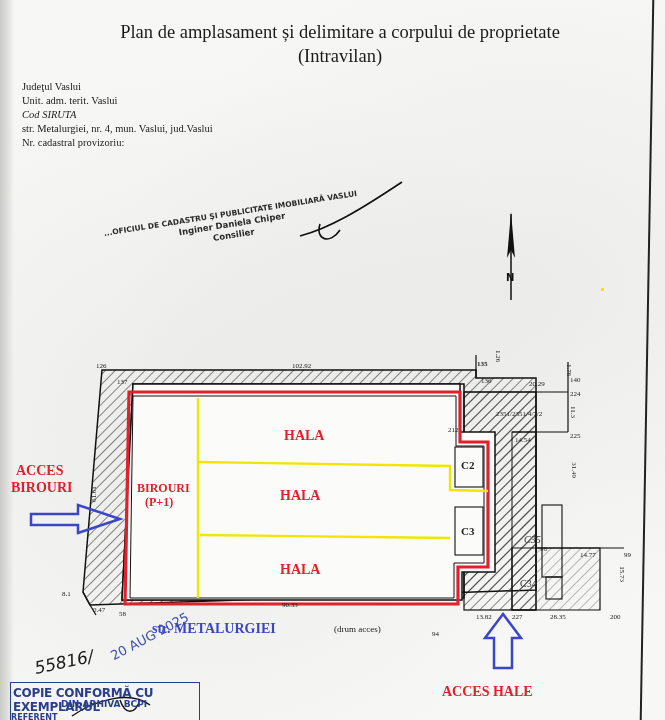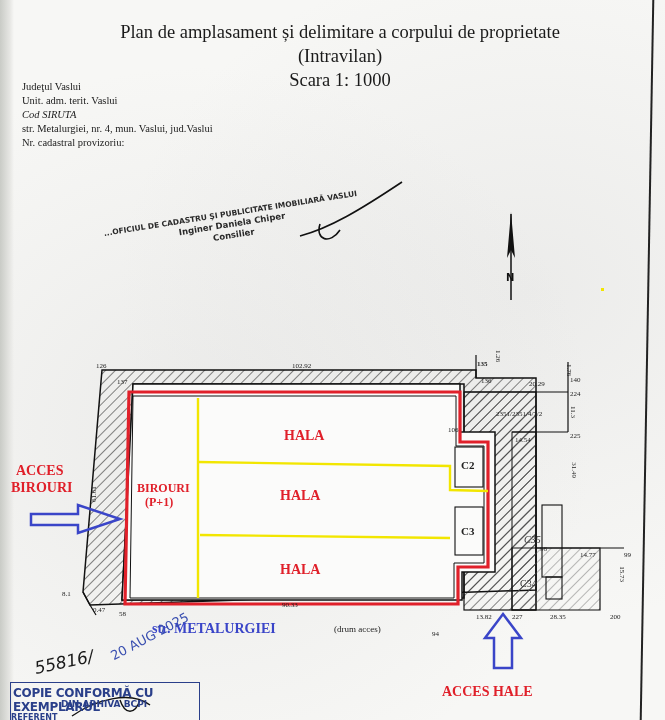--- a/index.html
+++ b/index.html
@@ -62,21 +62,20 @@
 </head>
 <body>
 
 <div class="paper"></div>
 <div class="left-edge"></div>
 <div class="right-border"></div>
 
 <div class="title">
   <div>Plan de amplasament și delimitare a corpului de proprietate</div>
   <div>(Intravilan)</div>
-  <div>Scara 1: 1000</div>
 </div>
 
 <div class="meta">
   <div>Judeţul Vaslui</div>
   <div>Unit. adm. terit. Vaslui</div>
   <div class="it">Cod SIRUTA</div>
   <div>str. Metalurgiei, nr. 4, mun. Vaslui, jud.Vaslui</div>
   <div>Nr. cadastral provizoriu:</div>
 </div>
 
@@ -145,21 +144,21 @@
 <span class="small" style="left:117px;top:378px;">137</span>
 <span class="small" style="left:292px;top:362px;">102.92</span>
 <span class="small" style="left:477px;top:360px;font-weight:bold;">135</span>
 <span class="small" style="left:481px;top:377px;">136</span>
 <span class="small" style="left:570px;top:376px;">140</span>
 <span class="small" style="left:570px;top:390px;">224</span>
 <span class="small" style="left:529px;top:380px;">20.29</span>
 <span class="small" style="left:496px;top:410px;">2351/2351/4/7/2</span>
 <span class="small" style="left:570px;top:432px;">225</span>
 <span class="small" style="left:515px;top:436px;">14.54</span>
-<span class="small" style="left:448px;top:426px;">106</span>
+<span class="small" style="left:448px;top:426px;">212</span>
 <span class="small" style="left:540px;top:545px;">98</span>
 <span class="small" style="left:580px;top:551px;">14.77</span>
 <span class="small" style="left:624px;top:551px;">99</span>
 <span class="small" style="left:610px;top:613px;">200</span>
 <span class="small" style="left:550px;top:613px;">28.35</span>
 <span class="small" style="left:512px;top:613px;">227</span>
 <span class="small" style="left:476px;top:613px;">13.82</span>
 <span class="small" style="left:432px;top:614px;margin-top:16px;">94</span>
 <span class="small" style="left:282px;top:601px;">90.33</span>
 <span class="small" style="left:119px;top:610px;">58</span>

